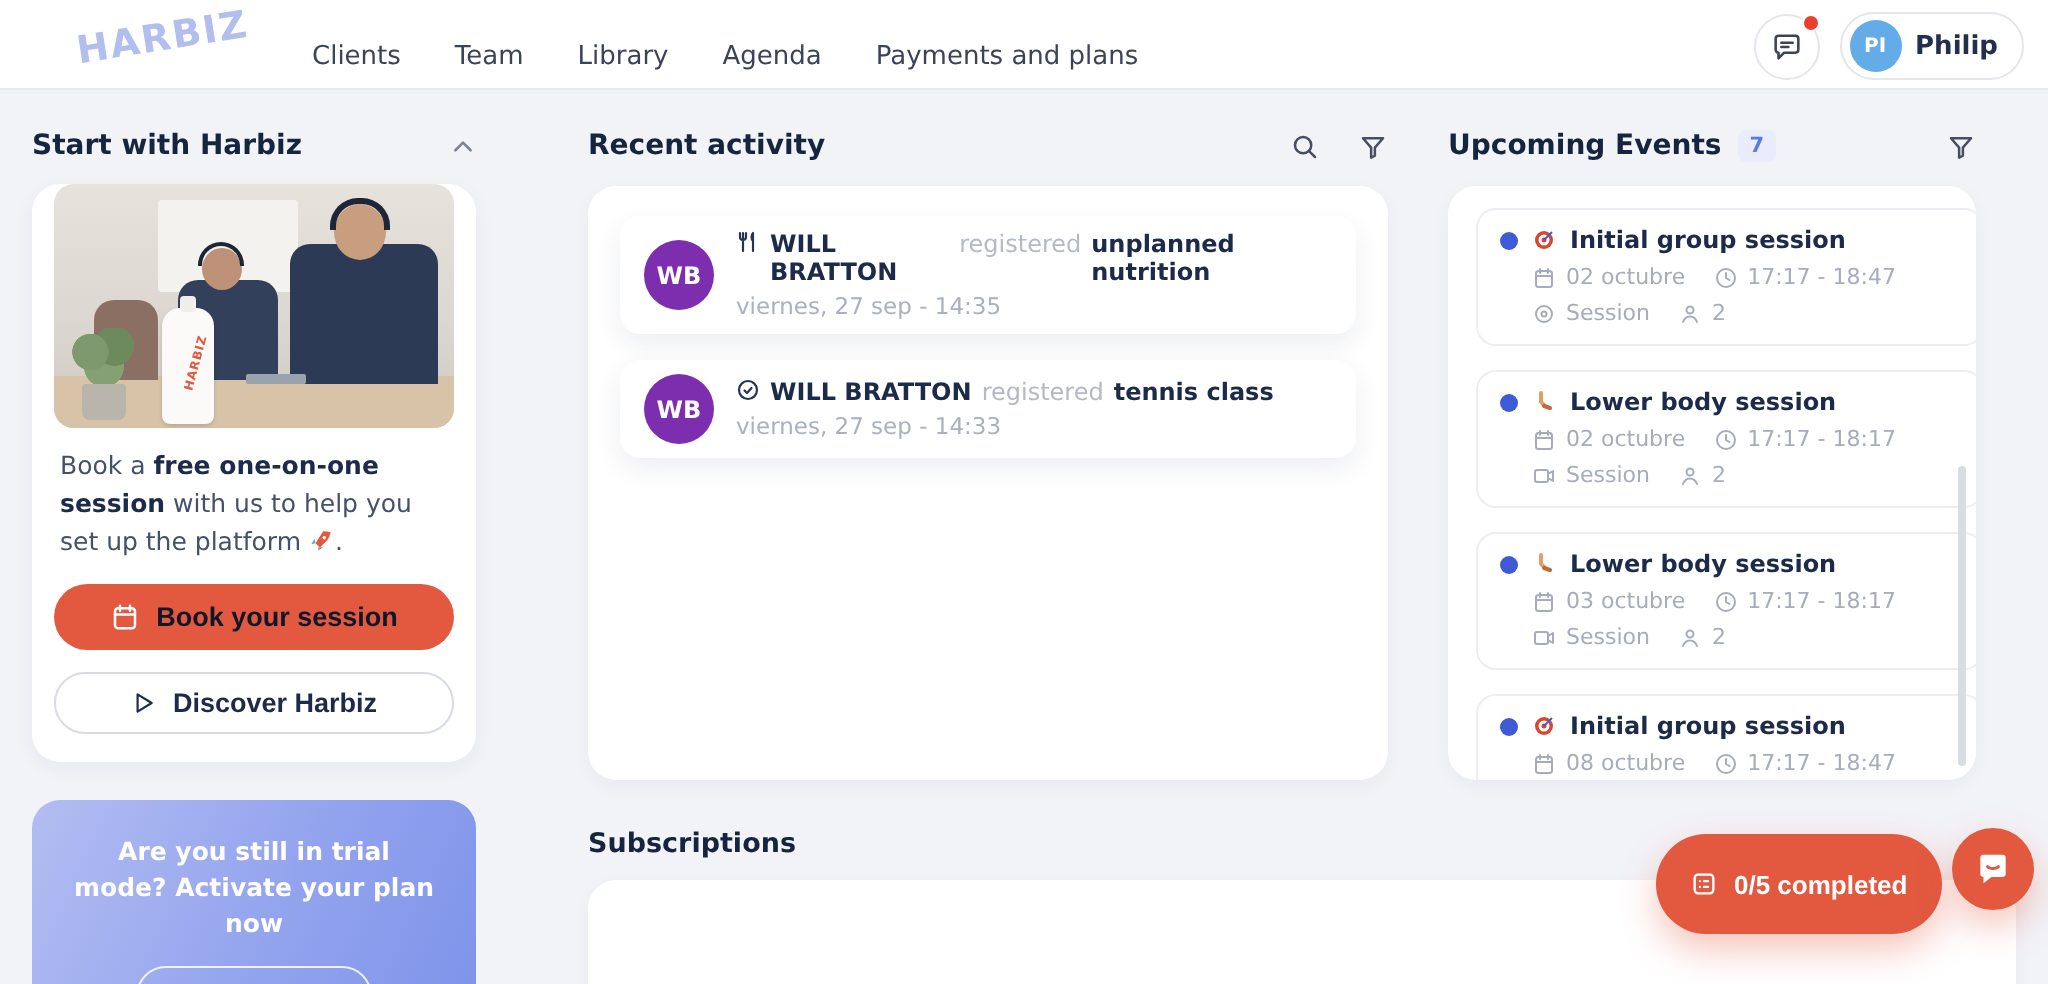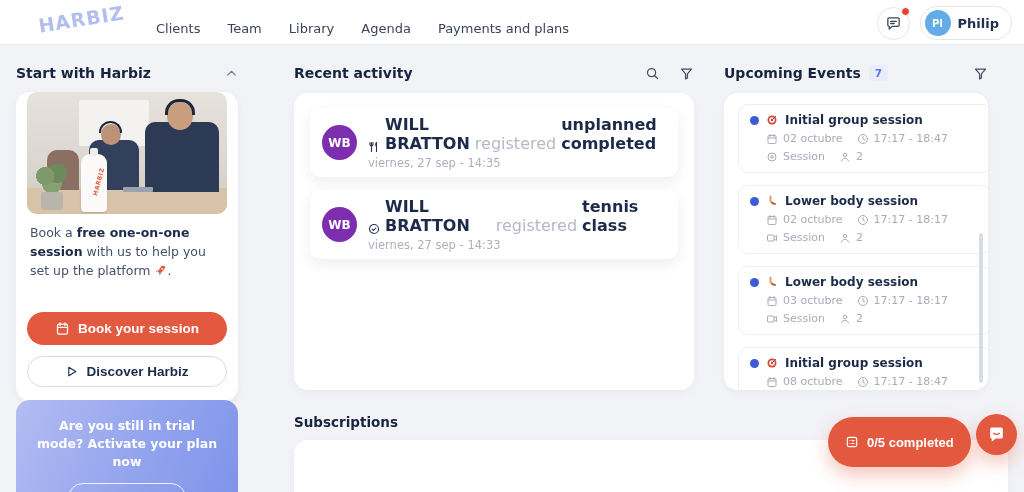--- a/index.html
+++ b/index.html
@@ -41,35 +41,35 @@
   .photo .hs2 { left:72px; top:29px; width:23px; height:12px; border-width:2.5px; }
   .photo .plant { position:absolute; left:8px; bottom:20px; width:34px; height:30px; background:radial-gradient(circle at 30% 40%,#7e9a6d 0 30%,transparent 31%),radial-gradient(circle at 65% 30%,#6c8a5c 0 32%,transparent 33%),radial-gradient(circle at 50% 65%,#85a174 0 38%,transparent 39%); }
   .photo .pot { position:absolute; left:14px; bottom:4px; width:22px; height:18px; background:#b9b4ac; border-radius:2px 2px 4px 4px; }
   .photo .bottle { position:absolute; left:54px; bottom:2px; width:26px; height:58px; background:#fbfaf8; border-radius:9px 9px 4px 4px; box-shadow:0 1px 2px rgba(0,0,0,.15); }
   .photo .bottle:before { content:""; position:absolute; left:9px; top:-6px; width:8px; height:8px; background:#efeeea; border-radius:2px; }
   .photo .bottle-label { position:absolute; left:3px; top:24px; font-size:6px; font-weight:800; color:#e2593f; transform:rotate(-75deg); letter-spacing:.5px; }
   .photo .laptop { position:absolute; left:96px; bottom:22px; width:30px; height:5px; background:#9aa2ad; border-radius:1px; }
   .start-text { padding:10px 3px 12px; font-size:12.5px; line-height:1.5; color:#45506b; }
   .start-text b { color:#1c2b4a; }
   .btn { display:flex; align-items:center; justify-content:center; gap:8px; border-radius:999px; cursor:pointer; font-weight:700; }
-  .btn-book { height:33px; background:#e2593f; color:#ffffff; font-size:13.5px; border:none; width:100%;margin-top:20px; }
+  .btn-book { height:33px; background:#e2593f; color:#0f172a; font-size:13.5px; border:none; width:100%; }
   .btn-discover { height:31px; background:#fff; color:#1c2b4a; font-size:13.5px; border:1px solid #d8dbe4; width:100%; margin-top:11px; }
   .trial-card { position:absolute; left:16px; top:400px; width:222px; height:105px; border-radius:14px; background:linear-gradient(115deg,#b3bdf2 0%,#93a4ee 55%,#7e93ea 100%); padding:17px 20px 0; text-align:center; }
   .trial-text { color:#fff; font-size:12.5px; font-weight:600; line-height:1.45; }
   .btn-selectplan { margin:12px auto 0; width:118px; height:30px; background:transparent; border:1.5px solid rgba(255,255,255,.85); color:#fff; font-size:13px; }
 
   
   .activity-col { position:absolute; left:294px; top:62px; width:400px; }
   .col-head { display:flex; align-items:center; height:22px; }
   .col-head .icons { margin-left:auto; display:flex; gap:19px; align-items:center; }
   .icon-btn { background:none; border:none; cursor:pointer; display:flex; align-items:center; }
   .activity-panel { margin-top:9px; background:#fff; border-radius:14px; height:297px; padding:15px 16px; box-shadow:0 3px 10px rgba(25,32,72,.04); }
   .activity-item { display:flex; align-items:center; gap:11px; background:#fff; border-radius:10px; box-shadow:0 5px 14px rgba(25,32,72,.08); padding:7px 12px; margin-bottom:13px; }
   .wb-avatar { width:35px; height:35px; border-radius:50%; background:#7d2eae; color:#fff; font-size:12px; font-weight:700; display:flex; align-items:center; justify-content:center; flex:none; }
-  .act-line1 { font-size:16px; font-weight:700; color:#1c2b4a; display:flex; align-items:flex-end; gap:5px; }
+  .act-line1 { font-size:12px; font-weight:700; color:#1c2b4a; display:flex; align-items:flex-start; gap:5px; }
   .act-line1 .action { font-weight:400; color:#b3b9c6; }
   .act-line2 { font-size:11.5px; color:#aab0bd; margin-top:3px; }
 
   
   .events-col { position:absolute; left:724px; top:62px; width:264px; }
   .events-head { display:flex; align-items:center; gap:8px; height:22px; }
   .badge-count { background:#e9edfb; color:#5b79e4; font-size:10.5px; font-weight:700; border-radius:4px; padding:2px 6px; }
   .events-head .icons { margin-left:auto; }
   .events-panel { position:relative; margin-top:9px; background:#fff; border-radius:14px; height:297px; padding:11px 14px; box-shadow:0 3px 10px rgba(25,32,72,.04); overflow:hidden; }
   .event-card { width:254px; border:1px solid #edeef4; border-radius:10px; padding:8px 11px 9px; margin-bottom:12px; background:#fff; }
@@ -201,21 +201,21 @@
         <div>
           <div class="act-line1">
             <span>
               <svg width="12" height="12" viewBox="0 0 24 24" fill="none" stroke="#273352" stroke-width="2.2" stroke-linecap="round">
                   <path d="M7 3v7M4 3v4a3 3 0 0 0 6 0V3M7 10v11"></path>
                   <path d="M17 3c-2 2-2 6 0 8v10M17 3v8"></path>
                 </svg>
             </span>
             <span>WILL BRATTON</span>
             <span class="action">registered</span>
-            <span>unplanned completed</span>
+            <span>unplanned nutrition</span>
           </div>
           <div class="act-line2">viernes, 27 sep - 14:35</div>
         </div>
       </div>
 
       <div class="activity-item">
         <div class="wb-avatar">WB</div>
         <div>
           <div class="act-line1">
             <span>

